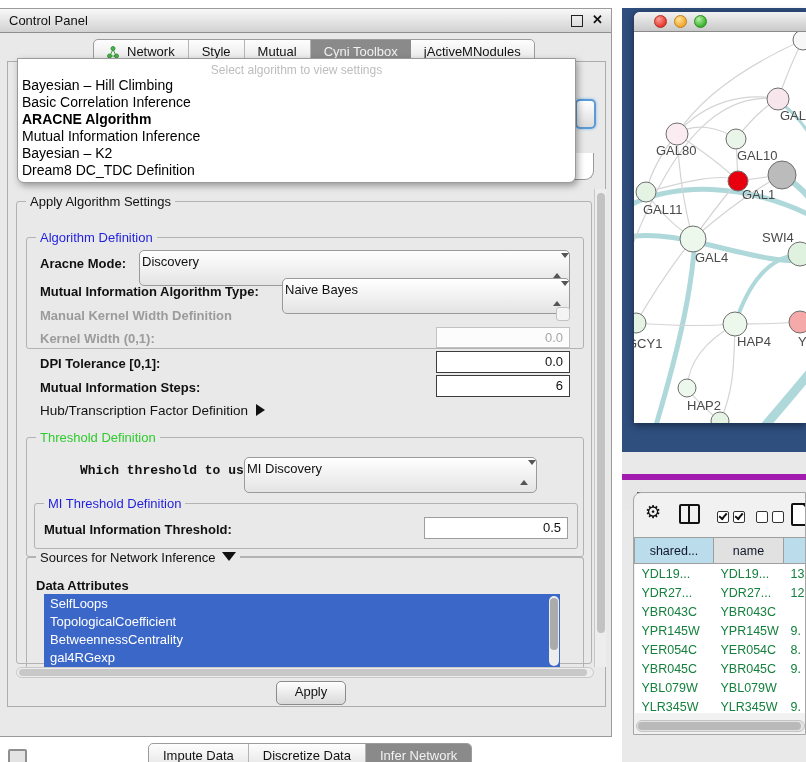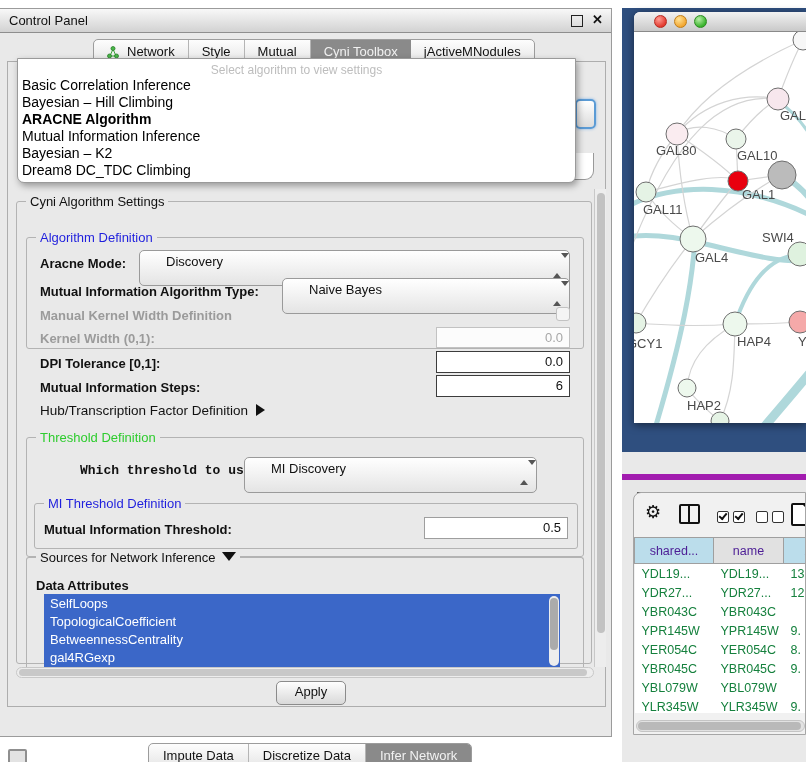--- a/index.html
+++ b/index.html
@@ -39,21 +39,21 @@
 
   
   .groupbox{position:absolute;border:1px solid #b3b3b3;border-radius:3px;box-sizing:border-box;}
   .legend{position:absolute;top:-8px;left:9px;background:#E9E9E9;padding:0 4px;font-size:13px;color:#111;white-space:nowrap;}
   .legend.blue{color:#1f1fdd;}
   .legend.green{color:#2ecc2e;}
   .lbl{position:absolute;font-size:13px;font-weight:bold;color:#111;white-space:nowrap;}
   .lbl.dis{color:#9b9b9b;font-weight:bold;}
 
   .combo{position:absolute;height:36px;background:linear-gradient(#FFFFFF,#E4E4E4);border:1px solid #9a9a9a;
-    border-radius:5px;box-sizing:border-box;font-size:13px;color:#111;line-height:22px;padding-left:26px;}
+    border-radius:5px;box-sizing:border-box;font-size:13px;color:#111;line-height:22px;padding-left:2px;}
   .combo .arrows{position:absolute;right:7px;top:4px;width:9px;height:14px;}
   .combo .arrows .up{width:0;height:0;border-left:4px solid transparent;border-right:4px solid transparent;border-bottom:5px solid #555;margin-bottom:3px;}
   .combo .arrows .dn{width:0;height:0;border-left:4px solid transparent;border-right:4px solid transparent;border-top:5px solid #555;}
 
   .field{position:absolute;background:#fff;border:1px solid #3c3c3c;box-sizing:border-box;font-size:13px;color:#111;
     text-align:right;padding:0 6px;line-height:20px;}
   .field.dis{border:1px solid #c2c2c2;color:#a8a8a8;background:#FCFCFC;}
   .checkbox{position:absolute;width:14px;height:14px;border:1px solid #c2c2c2;border-radius:3px;background:#F4F4F4;box-sizing:border-box;}
 
   .arrow-right{display:inline-block;width:0;height:0;border-top:6px solid transparent;border-bottom:6px solid transparent;border-left:9px solid #111;margin-left:8px;vertical-align:-1px;}
@@ -97,21 +97,21 @@
     background:#F1F1F1;box-sizing:border-box;overflow:hidden;}
   .gear{position:absolute;left:11px;top:8px;font-size:18px;color:#111;}
   .cols-icon{position:absolute;left:45px;top:11px;width:17px;height:16px;border:2px solid #111;border-radius:2px;}
   .cols-icon:before{content:"";position:absolute;left:7px;top:0;width:2px;height:16px;background:#111;}
   .cb{position:absolute;top:18px;width:10px;height:10px;border:1.5px solid #333;border-radius:2px;background:#fff;}
   .cb .mark{position:absolute;left:1px;top:1px;width:6px;height:3px;border-left:2px solid #111;border-bottom:2px solid #111;transform:rotate(-50deg);}
   .doc-icon{position:absolute;left:157px;top:10px;width:16px;height:19px;border:2px solid #111;border-radius:2px;background:#fff;}
   .doc-icon:before{content:"";position:absolute;right:-2px;top:-2px;border:5px solid #111;border-left-color:transparent;border-bottom-color:transparent;}
 
   table.ttab{position:absolute;left:0px;top:44px;border-collapse:collapse;table-layout:fixed;width:200px;font-size:12.5px;}
-  table.ttab th{height:23px;font-weight:normal;color:#4c1d95;border:1px solid #9f9f9f;}
+  table.ttab th{height:23px;font-weight:normal;color:#0f172a;border:1px solid #9f9f9f;}
   table.ttab th.blue{background:#BBDDEB;}
   table.ttab th.gray{background:#E1E1E1;}
   table.ttab td{height:19px;background:#fff;color:#15803d;padding:0 0 0 7px;white-space:nowrap;overflow:hidden;}
   .rows-clip{position:absolute;left:0;top:0;width:173px;height:228px;}
   .tbl-hscroll{position:absolute;left:2px;top:227px;width:169px;height:12px;background:#E2E2E2;border-radius:6px;border:1px solid #c4c4c4;box-sizing:border-box;}
   .tbl-hscroll .thumb{position:absolute;left:1px;top:1px;width:163px;height:8px;background:#B9B9B9;border-radius:4px;}
 
   svg text{font-family:"Liberation Sans",sans-serif;font-size:13px;fill:#4a4a4a;}
 </style>
 </head>
@@ -153,30 +153,30 @@
       <div class="tab">
           <span>jActiveMNodules</span>
         </div>
     </div>
 
     <div class="frag-a"></div>
     <div class="frag-b"></div>
 
     <div class="dropdown">
       <div class="dd-placeholder">Select algorithm to view settings</div>
+      <div class="dd-item">Bayesian – Hill Climbing</div>
       <div class="dd-item">Basic Correlation Inference</div>
-      <div class="dd-item">Bayesian – Hill Climbing</div>
       <div class="dd-item bold">ARACNE Algorithm</div>
       <div class="dd-item">Mutual Information Inference</div>
       <div class="dd-item">Bayesian – K2</div>
-      <div class="dd-item">Dream8 DC_TDC Climbing</div>
+      <div class="dd-item">Dream8 DC_TDC Definition</div>
     </div>
 
     <div class="groupbox" style="left:16px;top:192px;width:576px;height:463px;">
-      <span class="legend">Cyni Algorithm Settings</span>
+      <span class="legend">Apply Algorithm Settings</span>
     </div>
 
     <div class="groupbox" style="left:26px;top:228px;width:558px;height:112px;">
       <span class="legend blue">Algorithm Definition</span>
     </div>
     <span class="lbl" style="left:40px;top:247px;">Aracne Mode:</span>
     <div class="combo" style="left:139px;top:241px;width:431px;">
       <span>Discovery</span>
       <span class="arrows"><span class="up"></span><span class="dn"></span></span>
     </div>

